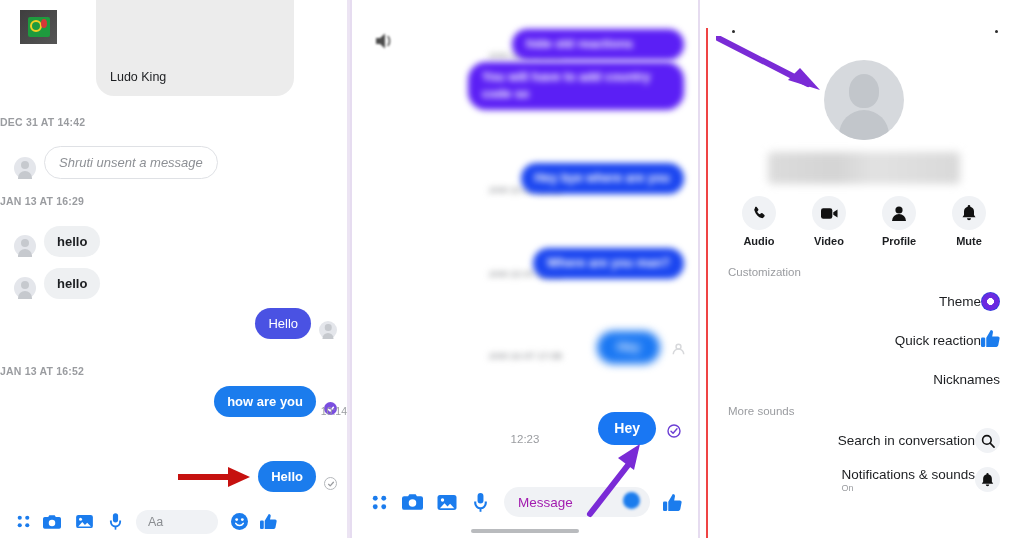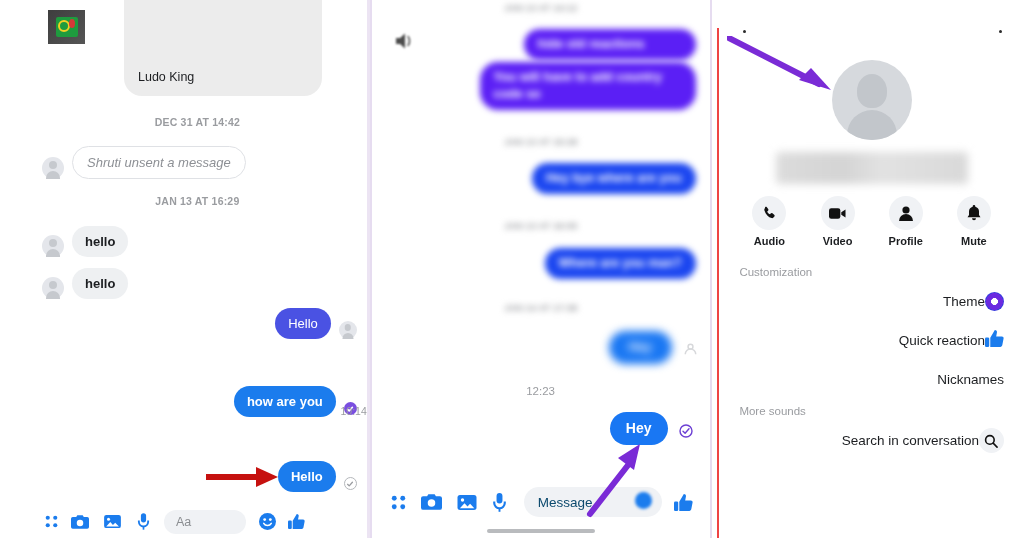--- a/index.html
+++ b/index.html
@@ -6,21 +6,21 @@
   html, body {
     width: 1024px; height: 538px;
     background: #ffffff;
     font-family: "Liberation Sans", sans-serif;
     overflow: hidden;
   }
   .screen { position: relative; width: 1024px; height: 538px; display: flex; background:#fff; }
 
   
   .panel { position: relative; height: 538px; background: #ffffff; overflow: hidden; }
-  .panel-left   { width: 347px; margin-left: 28px; }
+  .panel-left   { width: 347px; }
   .panel-gap    { width: 3px; background: #ece4f3; }
   .panel-mid    { width: 350px; border-left: 2px solid #e6dcf0; border-right: 2px solid #e6dcf0; }
   .panel-gap2   { width: 6px; background: #ffffff; }
   .panel-right  { width: 314px; border-left: 2px solid #ef4444; margin-top: 28px; }
 
   
   .l-thread { position: relative; width: 100%; height: 505px; padding: 0; }
 
   .l-gamerow { position: absolute; left: 0; top: 0; width: 100%; height: 98px; }
   .l-gameicon {
@@ -45,21 +45,21 @@
   .l-gamecard {
     position: absolute; left: 96px; top: -40px; width: 198px; height: 136px;
     background: #ececec; border-radius: 18px;
   }
   .l-gamecard-label {
     position: absolute; left: 14px; bottom: 12px;
     font-size: 12.5px; color: #1c1e21; font-weight: 400;
   }
 
   .l-daysep {
-    text-align: center; font-size: 10.5px; color: #9a9ca0;
+    text-align: left; font-size: 10.5px; color: #9a9ca0;
     letter-spacing: .2px; font-weight: 600;
   }
   .l-daysep.s1 { position: absolute; left: 0; top: 116px; width: 100%; }
   .l-daysep.s2 { position: absolute; left: 0; top: 195px; width: 100%; }
   .l-daysep.s3 { position: absolute; left: 0; top: 365px; width: 100%; }
   .l-timesep {
     position: absolute; width: 100%; left: 0; text-align: right;
     font-size: 10.5px; color: #9a9ca0; font-weight: 400;
   }
   .l-timesep.t1 { top: 405px; }
@@ -120,21 +120,21 @@
     flex: 1 1 auto; height: 24px; background: #f0f2f5; border-radius: 14px;
     display: flex; align-items: center; padding: 0 12px; margin: 0 6px;
     font-size: 12.5px; color: #8a8d91;
   }
 
   
   .m-thread { position: relative; width: 100%; height: 100%; }
   .blurtext { filter: blur(3.4px); }
   .blurtext-strong { filter: blur(4.2px); }
 
-  .m-sep { position: absolute; width:100%; left:0; text-align:center; font-size:9.5px; color:#9a9ca0; font-weight:600;}
+  .m-sep { position: absolute; width:100%; left:0; text-align:center; font-size:9.5px; color:#9a9ca0; font-weight:600;margin-top:48px;}
 
   .m-bub {
     position: absolute; border-radius: 18px; color: #fff;
     font-size: 12.5px; line-height: 17px; padding: 7px 14px;
     font-weight: 600;
   }
   .m-violet { background: #5b1ff5; }
   .m-blue   { background: #1b46f0; }
   .m-blue2  { background: #1977f3; }
 
@@ -142,21 +142,21 @@
     position: absolute; left: 23px; top: 32px; width: 22px; height: 18px;
   }
 
   .m-composer {
     position: absolute; left: 0; bottom: 16px; width: 100%; height: 40px;
     display: flex; align-items: center; padding: 0 12px;
   }
   .m-inputpill {
     flex: 1 1 auto; height: 30px; background: #f0f2f5; border-radius: 16px;
     display:flex; align-items:center; padding: 0 14px; margin: 0 8px;
-    font-size: 13.5px; color: #0c4a6e;
+    font-size: 13.5px; color: #a21caf;
     position: relative;
   }
   .m-emoji-in {
     position: absolute; right: 10px; top: 50%; transform: translateY(-50%);
     filter: blur(1.6px);
   }
   .m-homebar {
     position: absolute; left: 50%; transform: translateX(-50%); bottom: 5px;
     width: 108px; height: 4px; border-radius: 3px; background: #b9bbbe;
   }
@@ -249,20 +249,21 @@
       <div class="l-row in" style="top:268px;">
         <div class="avatar-sm"></div>
         <div class="bub in">hello</div>
       </div>
 
       <div class="l-row out" style="top:308px; right:10px;">
         <div class="avatar-sm avatar-xs"></div>
         <div class="bub out-violet">Hello</div>
       </div>
 
+      <div class="l-daysep s3">JAN 13 AT 16:52</div>
 
       <div class="l-row out" style="top:386px; right:10px;">
         <span class="tick filled">
           <svg width="8" height="8" viewBox="0 0 10 10" fill="none" stroke-width="2" stroke-linecap="round" stroke-linejoin="round">
               <polyline points="2,5.4 4,7.4 8,2.8"></polyline>
             </svg>
         </span>
         <div class="bub out-blue">how are you</div>
       </div>
 
@@ -516,20 +517,32 @@
         <span class="r-item-label">Search in conversation</span>
       </div>
       <span class="r-item-icon-circle">
         <svg width="14" height="14" viewBox="0 0 15 15" fill="none" stroke="#111" stroke-width="1.7">
             <circle cx="6.3" cy="6.3" r="4.6"></circle>
             <line x1="9.8" y1="9.8" x2="14" y2="14" stroke-linecap="round"></line>
           </svg>
       </span>
     </div>
 
+    <div class="r-item">
+      <div class="r-item-text">
+        <span class="r-item-label">Notifications &amp; sounds</span>
+        <span class="r-item-sub">On</span>
+      </div>
+      <span class="r-item-icon-circle">
+        <svg width="13" height="14" viewBox="0 0 14 16" fill="#111">
+            <path d="M7 0a1.3 1.3 0 011.3 1.3v.5A5 5 0 0112 6.6V10l1.5 2.2H.5L2 10V6.6a5 5 0 013.7-4.8v-.5A1.3 1.3 0 017 0z"></path>
+            <path d="M5 13.2h4a2 2 0 01-4 0z"></path>
+          </svg>
+      </span>
+    </div>
   </div>
 
   <svg class="purple-arrow-mid" viewBox="0 0 62 78">
     <line x1="8" y1="74" x2="50" y2="20" stroke="#7a2bd6" stroke-width="6" stroke-linecap="round"></line>
     <polygon points="58,4 36,18 52,30" fill="#7a2bd6"></polygon>
   </svg>
 
 </div>
 
 </body></html>

